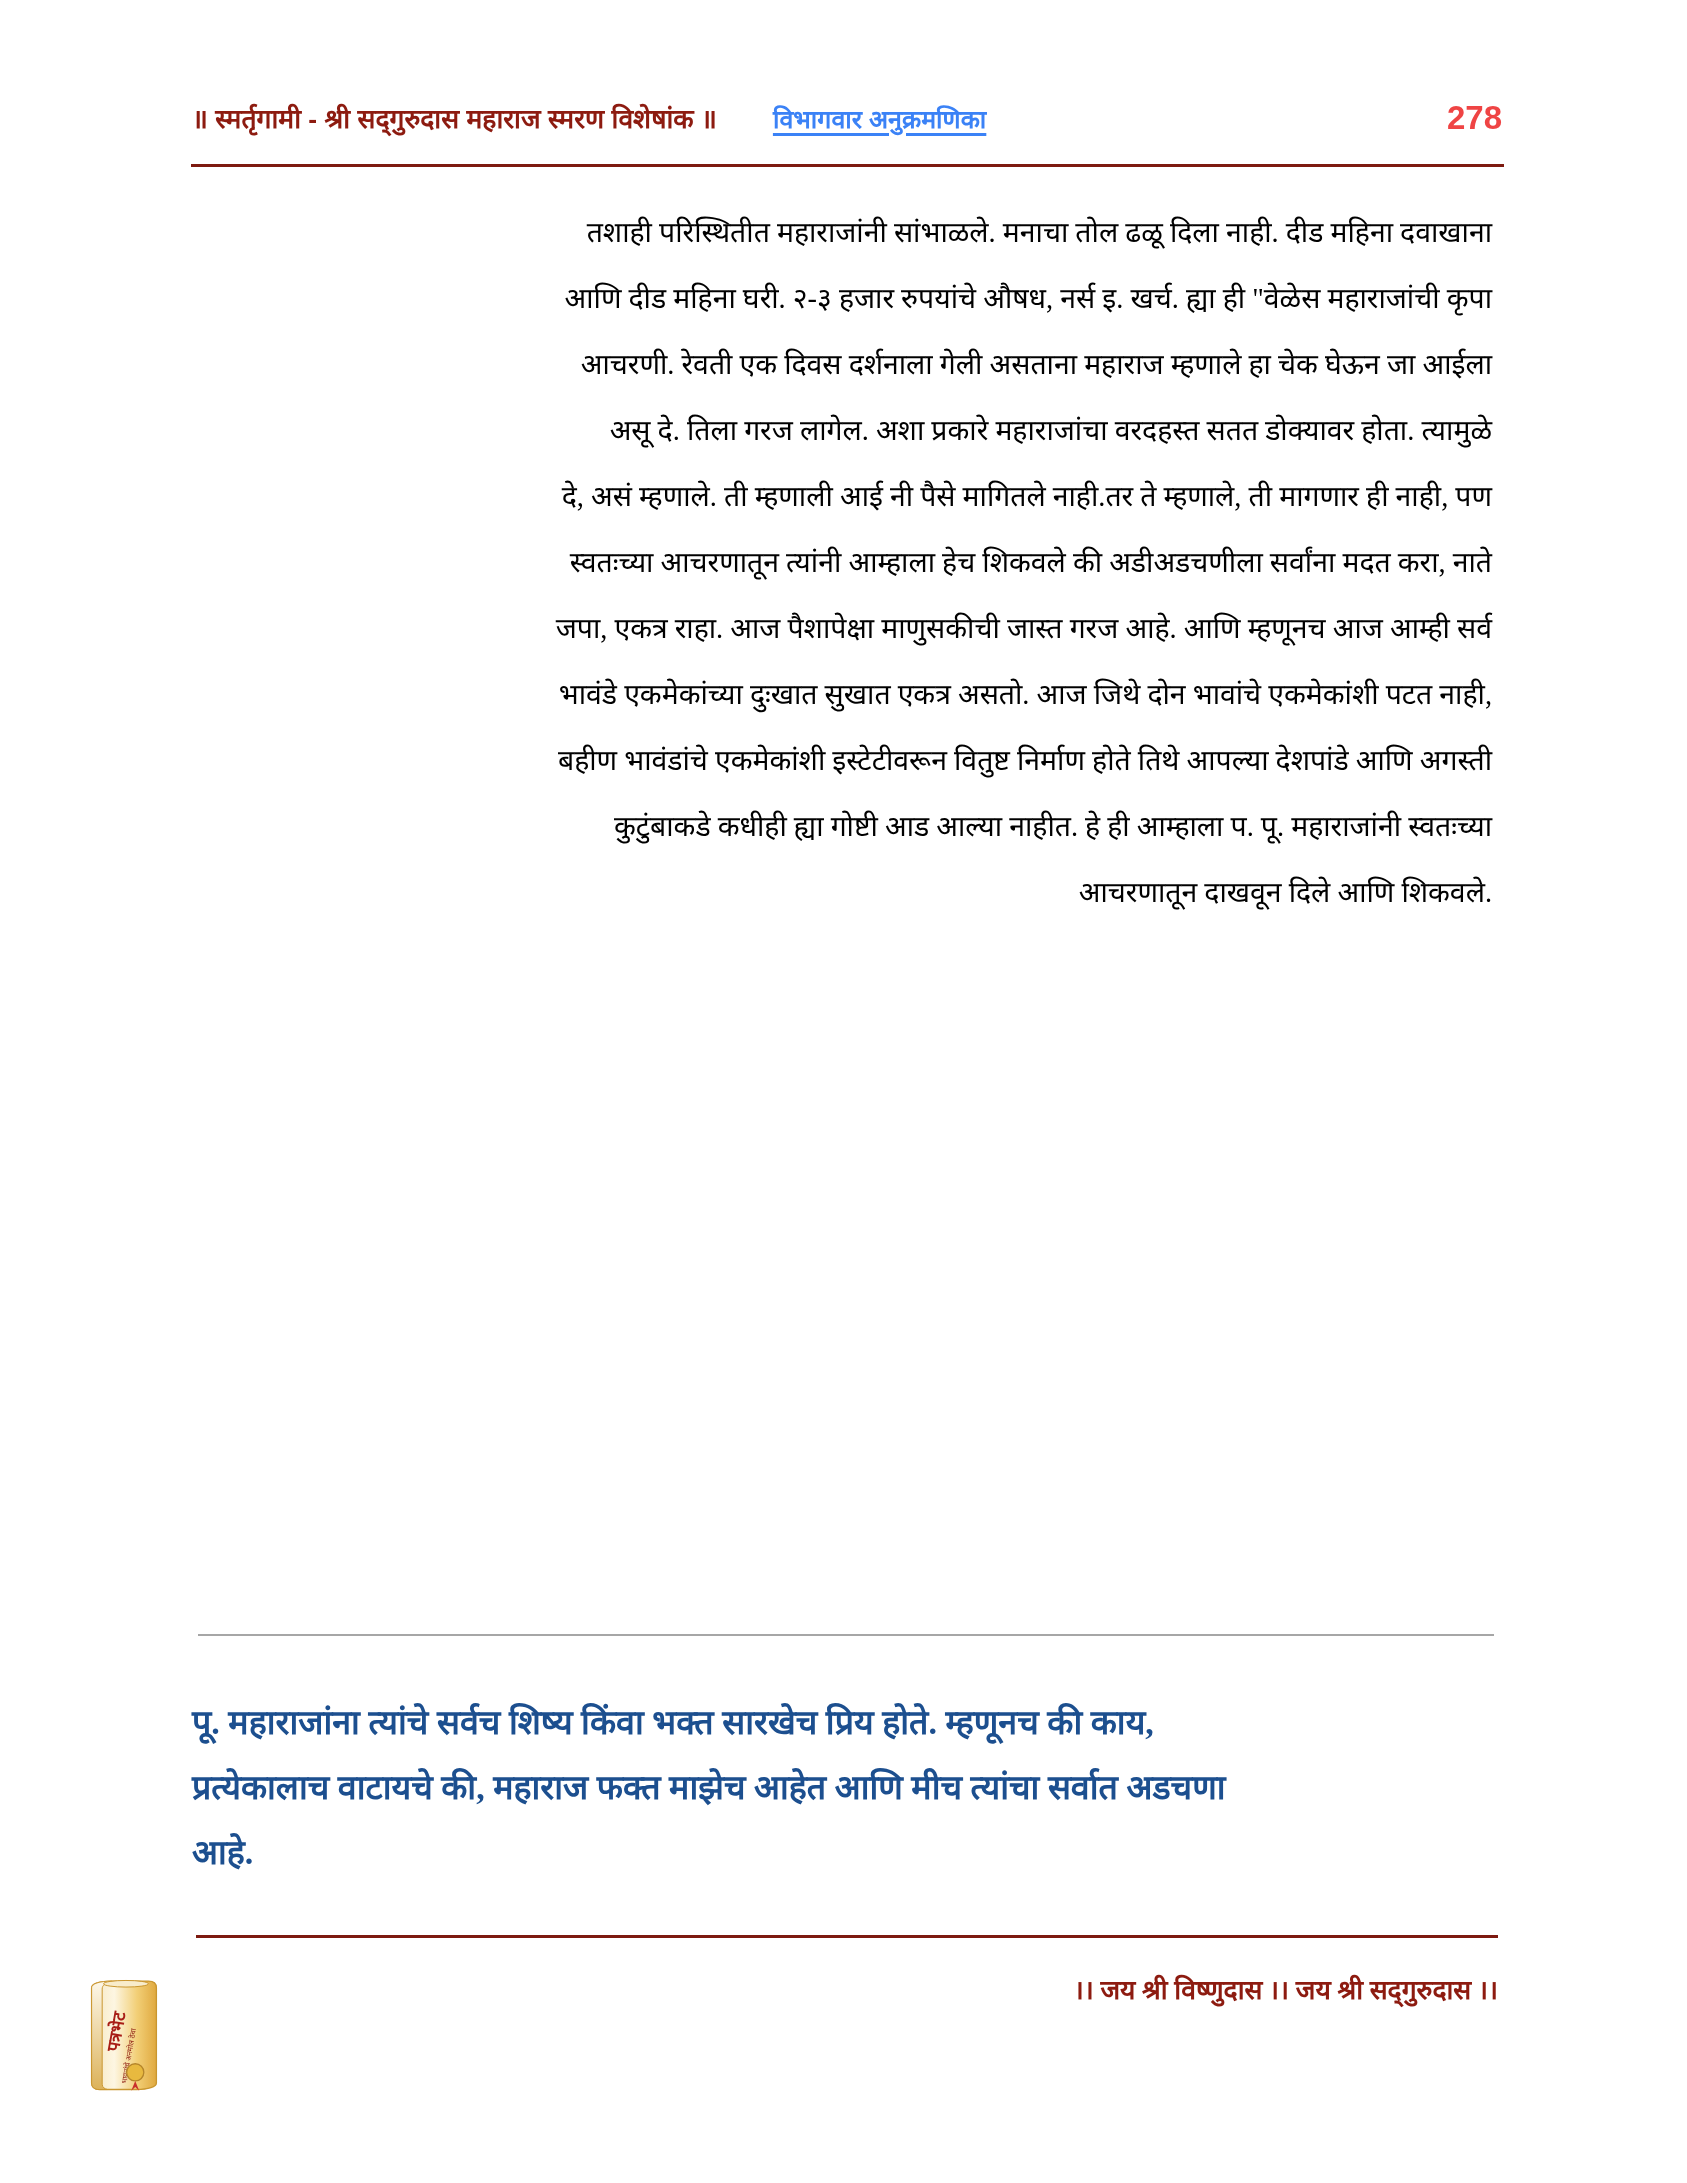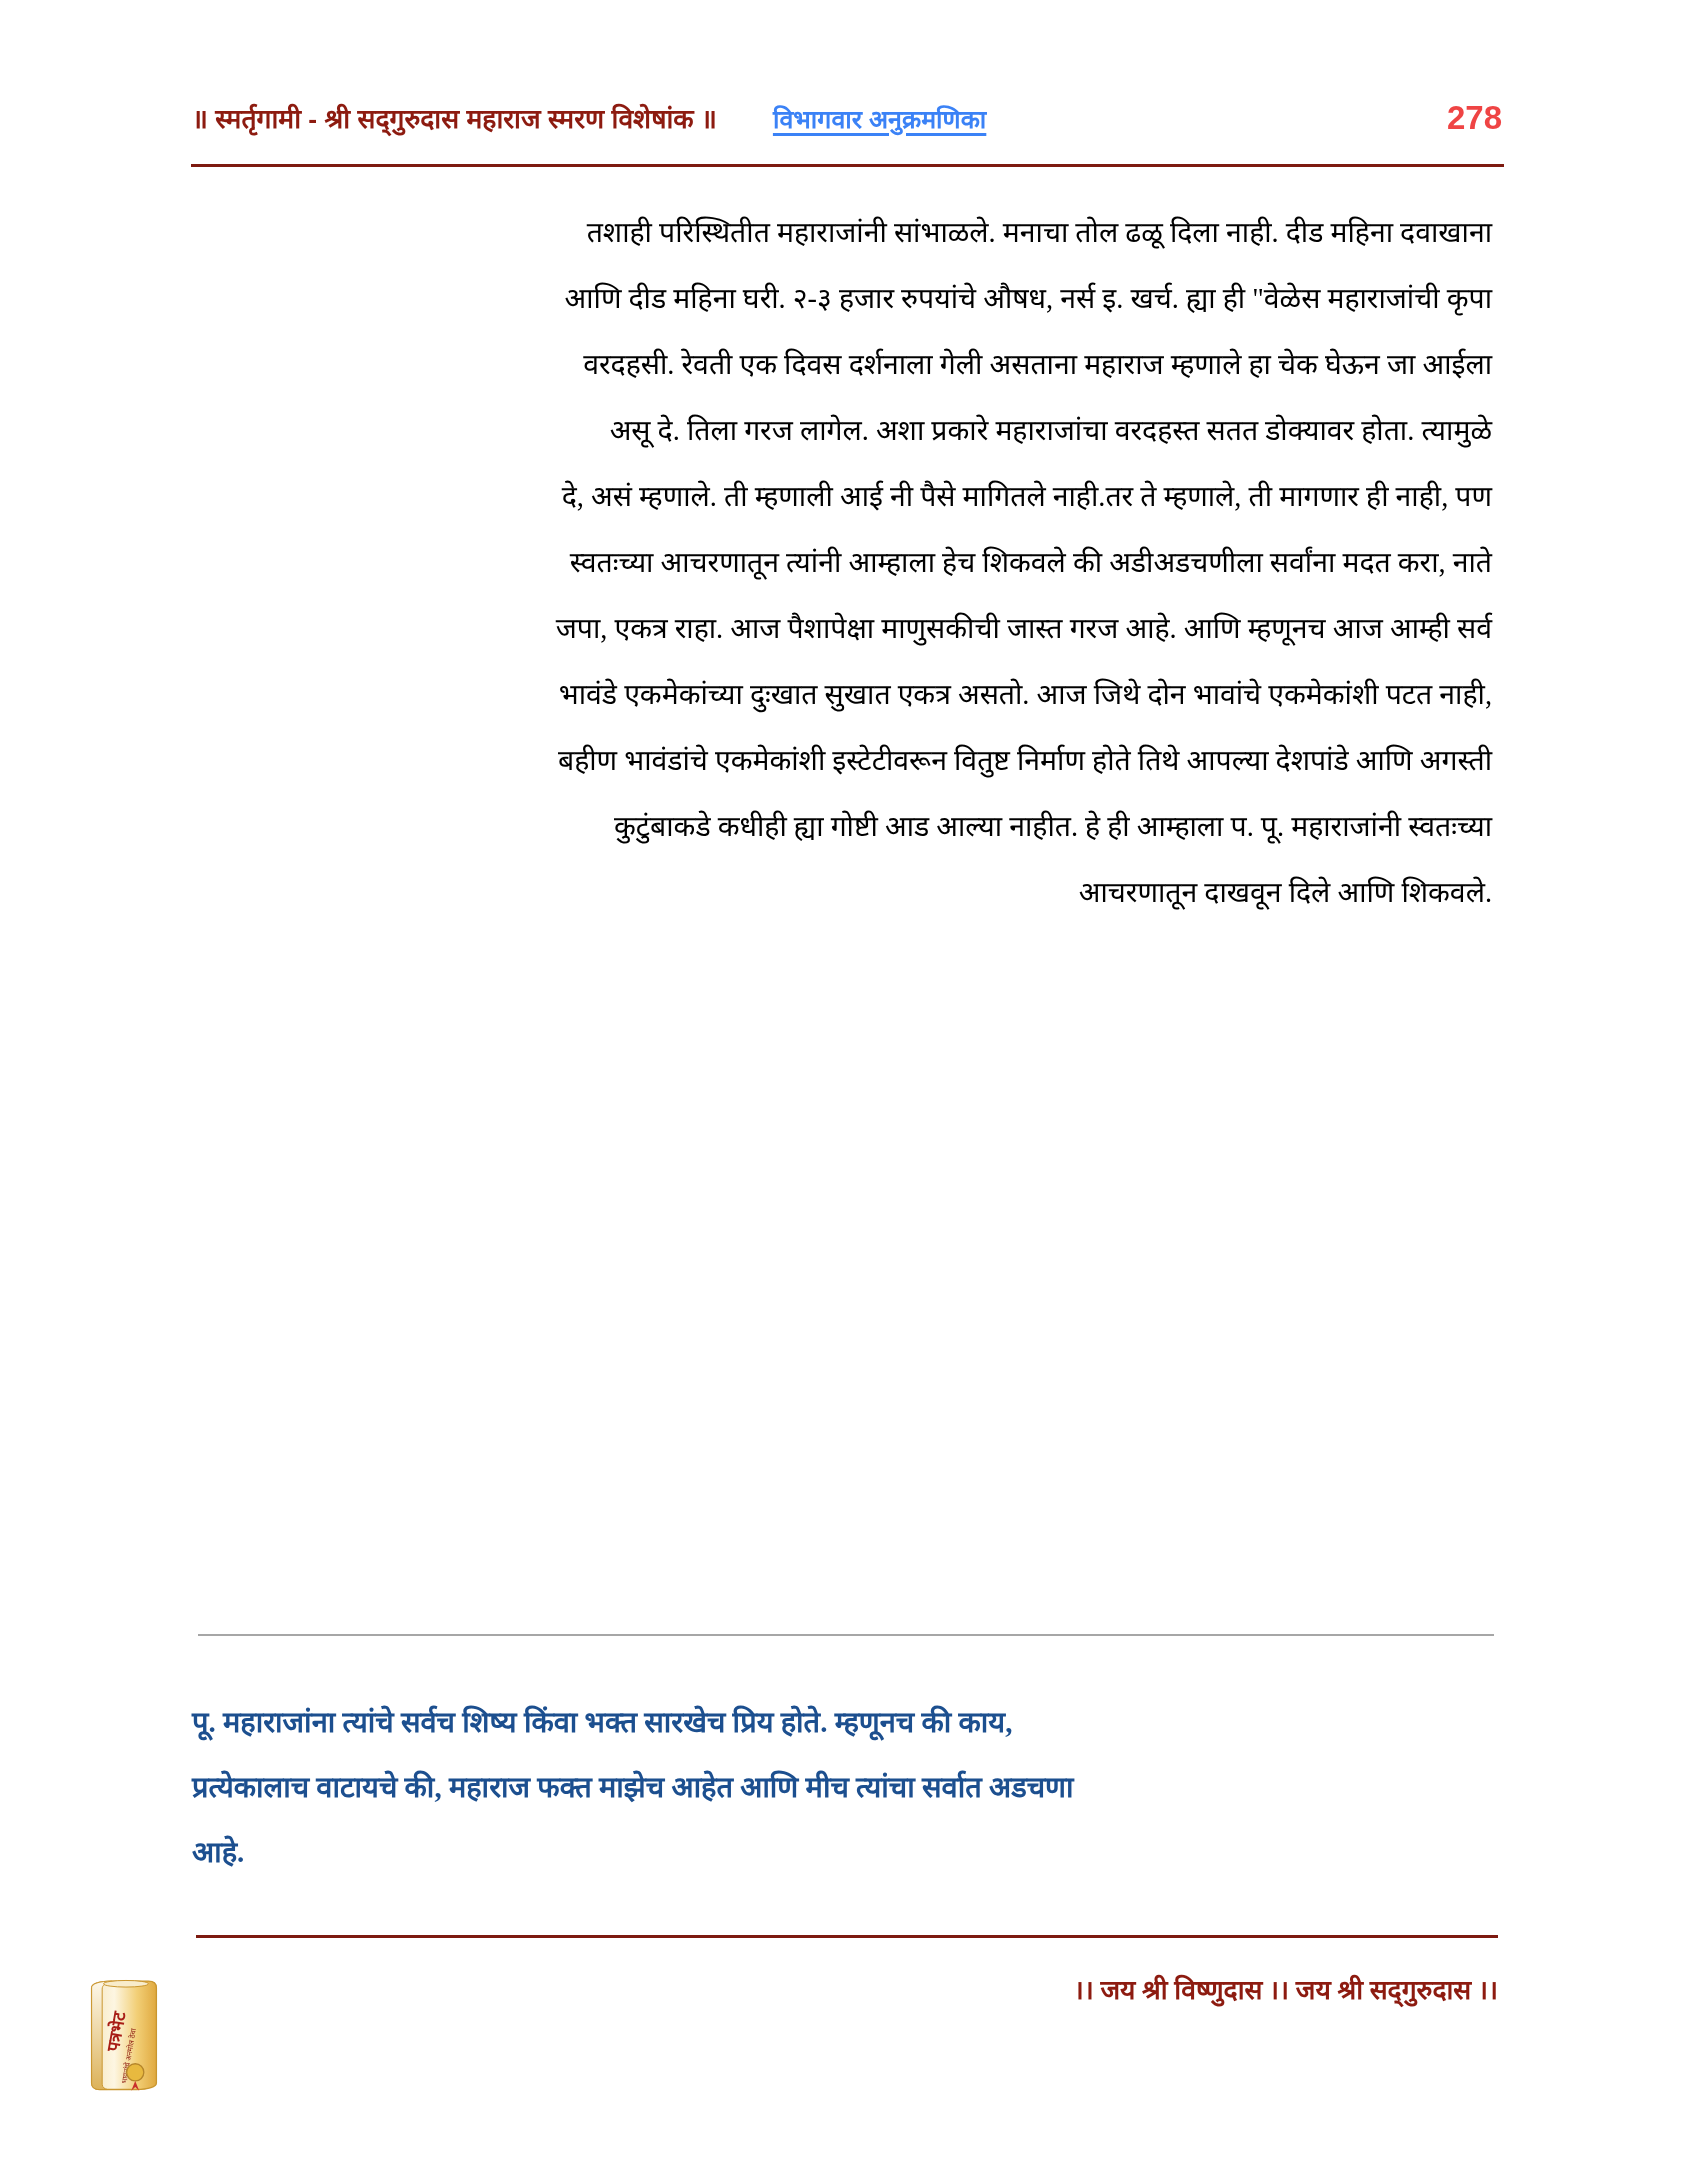--- a/index.html
+++ b/index.html
@@ -97,21 +97,21 @@
     right: 193px;
     top: 1634px;
     height: 2px;
     background: #a6a6a6;
   }
   .quote {
     position: absolute;
     left: 192px;
     right: 185px;
     top: 1690px;
-    font-size: 29px;
+    font-size: 34px;
     line-height: 65px;
     font-weight: bold;
     color: #1c4f8f;
     font-family: "Liberation Serif", "DejaVu Serif", serif;
   }
   .quote .ln {
     display: block;
     white-space: nowrap;
   }
 
@@ -154,21 +154,21 @@
     <span class="header-title">॥ स्मर्तृगामी - श्री सद्‌गुरुदास महाराज स्मरण विशेषांक ॥</span>
     <a class="header-link">विभागवार अनुक्रमणिका</a>
     <span class="header-pageno">278</span>
   </div>
   <div class="header-rule"></div>
 
   <div class="content">
     <p class="para">
       <span class="ln">तशाही परिस्थितीत महाराजांनी सांभाळले. मनाचा तोल ढळू दिला नाही. दीड महिना दवाखाना</span>
       <span class="ln">आणि दीड महिना घरी. २-३ हजार रुपयांचे औषध, नर्स इ. खर्च. ह्या ही "वेळेस महाराजांची कृपा</span>
-      <span class="ln">वरदहसी. रेवती एक दिवस दर्शनाला गेली असताना महाराज  म्हणाले हा  चेक घेऊन जा  आईला</span>
+      <span class="ln">आचरणी. रेवती एक दिवस दर्शनाला गेली असताना महाराज  म्हणाले हा  चेक घेऊन जा  आईला</span>
       <span class="ln">असू दे. तिला गरज लागेल. अशा प्रकारे महाराजांचा वरदहस्त सतत डोक्यावर होता. त्यामुळे</span>
       <span class="ln">दे, असं म्हणाले. ती म्हणाली आई नी पैसे मागितले नाही.तर ते म्हणाले, ती मागणार  ही नाही, पण</span>
       <span class="ln">स्वतःच्या आचरणातून त्यांनी आम्हाला हेच शिकवले की अडीअडचणीला सर्वांना मदत करा, नाते</span>
       <span class="ln">जपा, एकत्र राहा. आज पैशापेक्षा माणुसकीची जास्त गरज आहे. आणि म्हणूनच आज आम्ही सर्व</span>
       <span class="ln">भावंडे एकमेकांच्या दुःखात सुखात एकत्र असतो. आज जिथे दोन भावांचे एकमेकांशी पटत नाही,</span>
       <span class="ln">बहीण भावंडांचे एकमेकांशी इस्टेटीवरून वितुष्ट निर्माण होते तिथे आपल्या देशपांडे आणि अगस्ती</span>
       <span class="ln">कुटुंबाकडे कधीही ह्या गोष्टी आड आल्या नाहीत. हे ही आम्हाला प. पू. महाराजांनी स्वतःच्या</span>
       <span class="ln">आचरणातून दाखवून दिले आणि शिकवले.</span>
     </p>
   </div>

